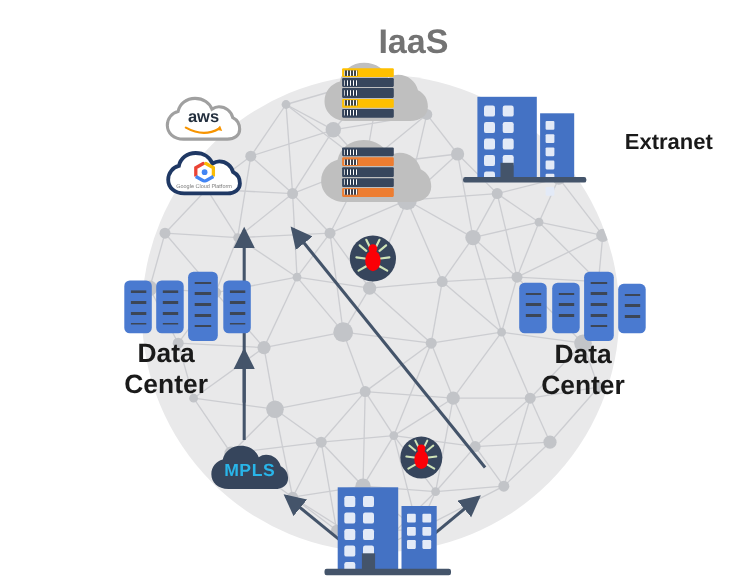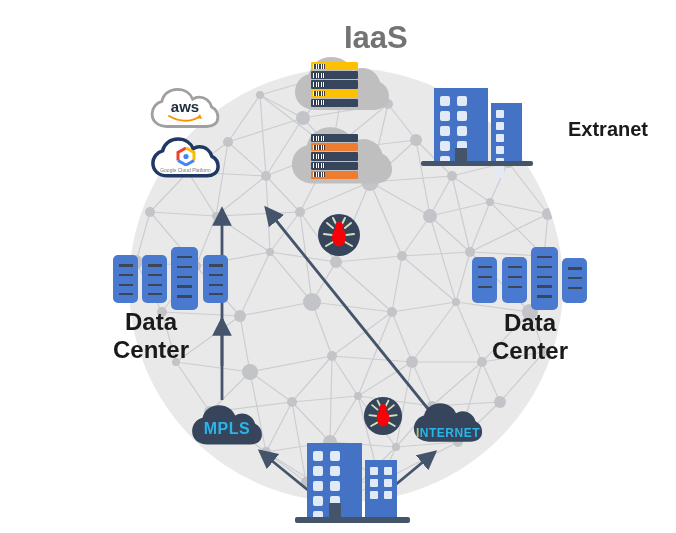--- a/index.html
+++ b/index.html
@@ -428,26 +428,20 @@
     <ellipse cx="0" cy="2" rx="7" ry="9.5" fill="#fb0007"></ellipse>
   </svg>
 
   <div class="cloud-wrap" style="left:184px;top:403px;width:86px;height:46px;">
     <svg viewBox="0 0 100 62" width="86" height="46">
       <path d="M24 56 C11 56 3 48 3 38 C3 29 9 22 17 20 C19 10 28 3 39 3 C50 3 58 9 61 17 C64 15 67 14 70 14 C79 14 86 20 88 28 C94 31 97 36 97 43 C97 51 90 56 81 56 Z" fill="#36455c"></path>
     </svg>
     <span class="netcloud-text mpls-text">MPLS</span>
   </div>
 
-  <div class="cloud-wrap" style="left:406px;top:401px;width:84px;height:45px;">
-    <svg viewBox="0 0 100 62" width="84" height="45">
-      <path d="M24 56 C11 56 3 48 3 38 C3 29 9 22 17 20 C19 10 28 3 39 3 C50 3 58 9 61 17 C64 15 67 14 70 14 C79 14 86 20 88 28 C94 31 97 36 97 43 C97 51 90 56 81 56 Z" fill="#36455c"></path>
-    </svg>
-    <span class="netcloud-text internet-text">INTERNET</span>
-  </div>
 
   <div class="bldg" style="left:307px;top:443px;width:55px;height:75px;">
     <div class="win-grid">
         <div class="win"></div>
         <div class="win"></div>
         <div class="win"></div>
         <div class="win"></div>
         <div class="win"></div>
         <div class="win"></div>
         <div class="win"></div>

